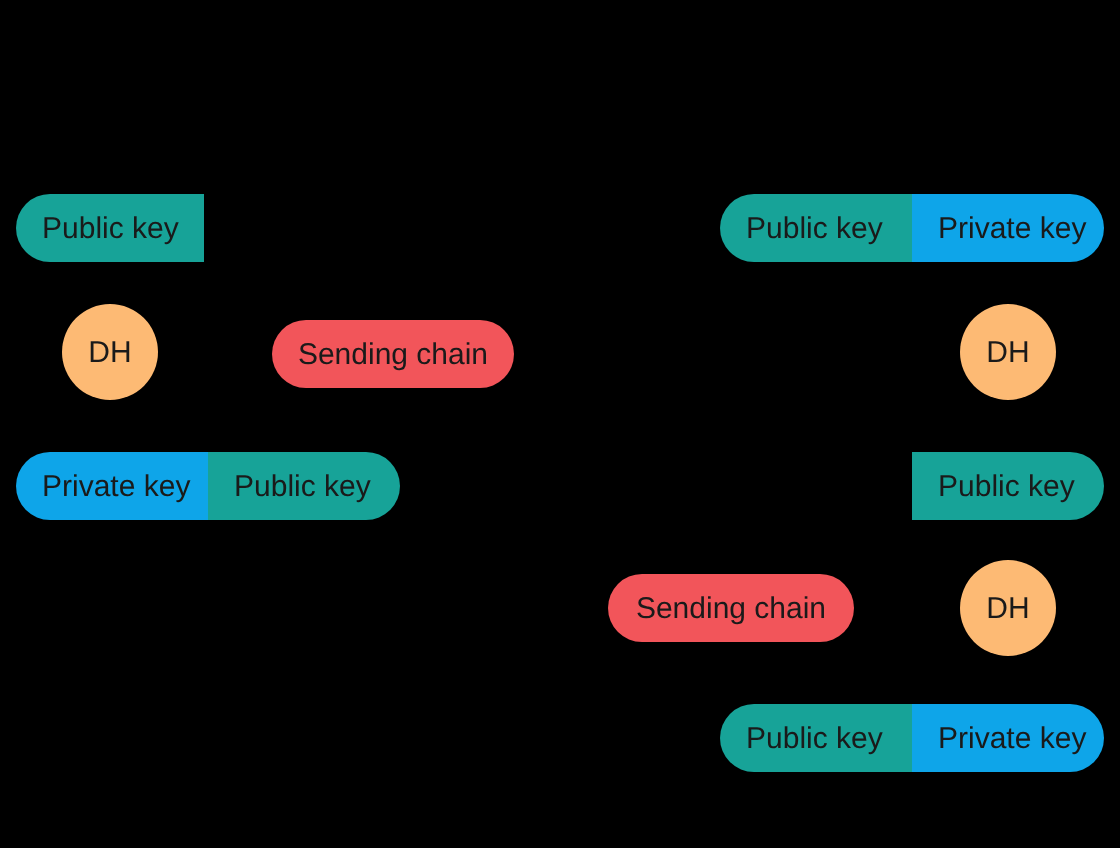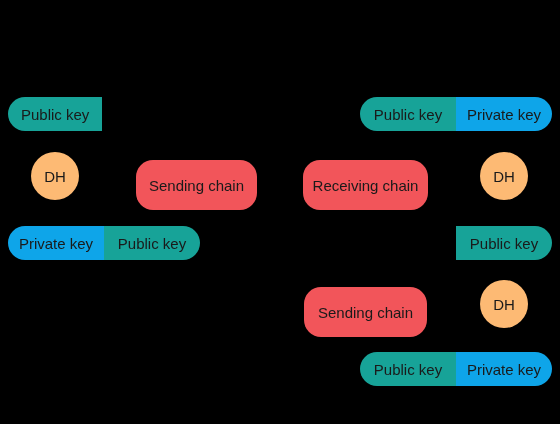--- a/index.html
+++ b/index.html
@@ -14,21 +14,21 @@
     background: #000000;
     overflow: hidden;
     font-family: "Liberation Sans", sans-serif;
   }
 
   
   .seg {
     height: 34px;
     display: flex;
     align-items: center;
-    justify-content: center;
+    justify-content: flex-start;
   }
   .pill-group {
     position: absolute;
     display: flex;
     height: 34px;
   }
   .seg-teal  { background: #17a398; }
   .seg-amber { background: #0ea5e9; }
 
   .round-l { border-top-left-radius: 17px;  border-bottom-left-radius: 17px; }
@@ -40,21 +40,21 @@
     color: #1a1a1a;
     font-size: 15px;
     line-height: 1;
     white-space: nowrap;
     padding: 0 13px;
   }
 
   
   .chain {
     position: absolute;
-    height: 50px;
+    height: 34px;
     border-radius: 17px;
     background: #f2555a;
     display: flex;
     align-items: center;
     justify-content: center;
   }
   .chain-label {
     color: #1a1a1a;
     font-size: 15px;
     line-height: 1;
@@ -99,23 +99,20 @@
   </div>
 
   <div class="dh" style="left:31px; top:152px;">
     <span class="dh-label">DH</span>
   </div>
 
   <div class="chain" style="left:136px; top:160px; width:121px;">
     <span class="chain-label">Sending chain</span>
   </div>
 
-  <div class="chain" style="left:303px; top:160px; width:125px;">
-    <span class="chain-label">Receiving chain</span>
-  </div>
 
   <div class="dh" style="left:480px; top:152px;">
     <span class="dh-label">DH</span>
   </div>
 
   <div class="pill-group" style="left:8px; top:226px;">
     <div class="seg seg-amber round-l flat-r" style="width:96px;">
       <span class="seg-label">Private key</span>
     </div>
     <div class="seg seg-teal round-r flat-l" style="width:96px;">

